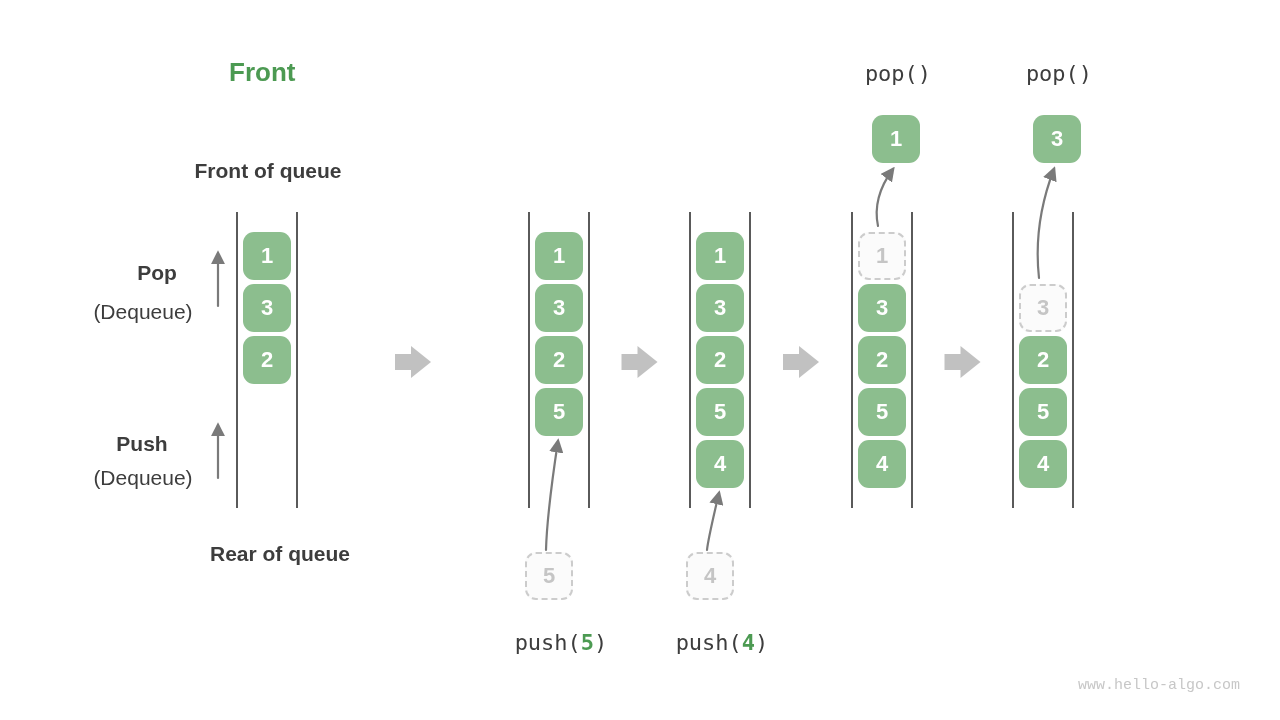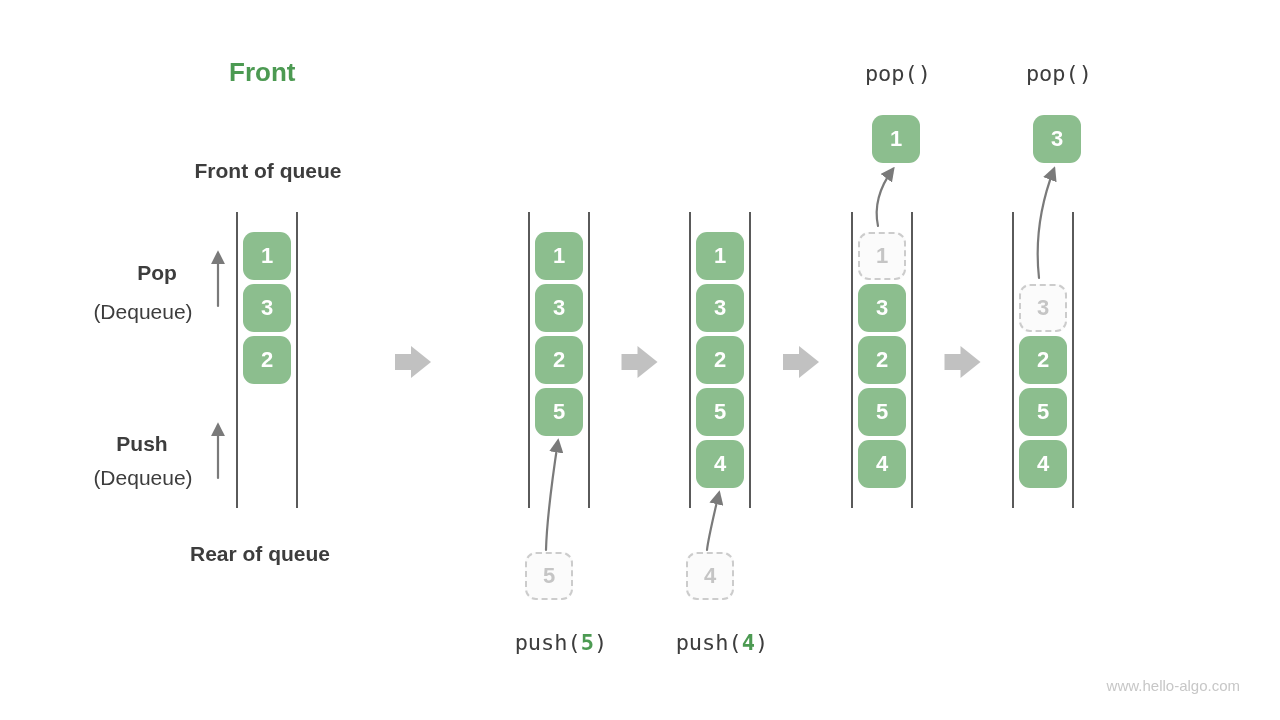--- a/index.html
+++ b/index.html
@@ -25,21 +25,21 @@
   #ah path{fill:var(--thin-arrow);}
   .blockarrow{fill:var(--block-arrow);}
 
   .title{
     position:absolute;left:229px;top:57px;
     font-size:26px;font-weight:bold;color:var(--green-accent);
   }
   .lbl{position:absolute;color:var(--ink);font-size:21px;text-align:center;}
   .bold{font-weight:bold;}
   .front{left:168px;top:159px;width:200px;}
-  .rear{left:160px;top:542px;width:200px;}
+  .rear{left:180px;top:542px;width:200px;}
   .pop-word{left:57px;top:261px;width:200px;}
   .pop-sub{left:43px;top:300px;width:200px;}
   .push-word{left:42px;top:432px;width:200px;}
   .push-sub{left:43px;top:466px;width:200px;}
 
   .wall{position:absolute;width:1.6px;background:var(--wall);}
   .cell{
     position:absolute;width:48px;height:48px;box-sizing:border-box;
     background:var(--green-box);border-radius:11px;
     color:#ffffff;font-size:22px;font-weight:bold;
@@ -51,21 +51,21 @@
     color:var(--dash-text);
   }
   .code{
     position:absolute;text-align:center;
     font-family:"DejaVu Sans Mono","Liberation Mono",monospace;
     font-size:22px;color:var(--ink);white-space:nowrap;
   }
   .code .arg{color:var(--green-accent);font-weight:bold;}
   .watermark{
     position:absolute;right:40px;top:677px;
-    font-family:Liberation Sans, sans-serif;
+    font-family:Liberation Mono, monospace;
     font-size:15px;color:var(--watermark);margin-left:8px;
   }
 </style>
 </head>
 <body>
 
 <div class="stage">
 
   <svg class="overlay" width="1280" height="720" xmlns="http://www.w3.org/2000/svg">
     <defs>

